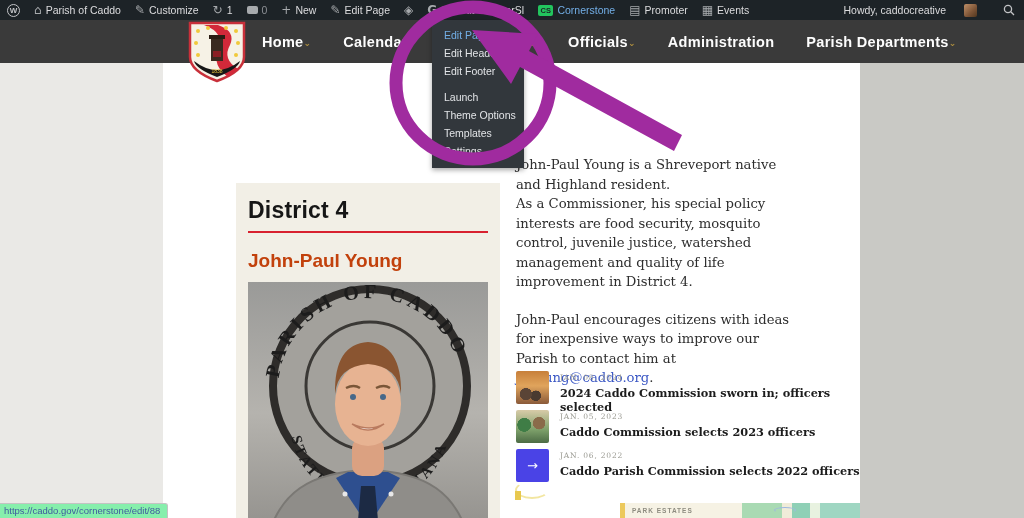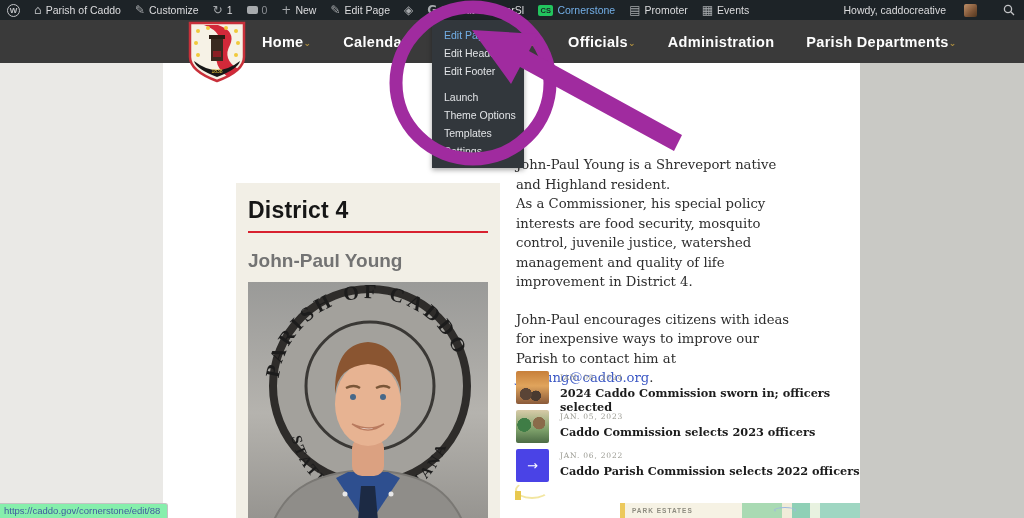--- a/index.html
+++ b/index.html
@@ -35,21 +35,21 @@
   .caret { color:#b3923f; font-size:9px; font-family:"DejaVu Sans", sans-serif; margin-top:2px; }
   
   .logo { position:absolute; left:186px; top:21px; z-index:6; }
   
   .right-gutter { position:absolute; top:63px; right:0; width:164px; height:455px; background:#c9c9c5; }
   .content { position:absolute; top:63px; left:163px; width:697px; height:455px; background:#ffffff; }
   
   .card { position:absolute; left:73px; top:92px; width:264px; height:271px; height:calc(455px - 92px); background:#f2efe6; padding:14px 12px 0 12px;margin-top:28px; }
   .district-title { font-size:23px; font-weight:800; color:#161616; letter-spacing:.2px; margin:0 0 7px 0; }
   .red-rule { height:2px; background:#d8212f; margin-bottom:17px; }
-  .comm-name { font-size:19px; font-weight:800; color:#737373; margin:0 0 10px 0; }
+  .comm-name { font-size:19px; font-weight:800; color:#c2410c; margin:0 0 10px 0; }
   .photo { width:240px; height:262px; overflow:hidden; position:relative; }
   
   .rcol { position:absolute; left:353px; top:92px; width:280px; font-family:"DejaVu Serif", serif; color:#2e2e2e; }
   .rcol p { margin:0; font-size:13.2px; line-height:19.5px; }
   .rcol .gap { height:18px; }
   .email-link { color:#3a57c5; cursor:pointer; }
   
   .news { position:absolute; left:353px; top:308px; width:345px; }
   .news-row { display:flex; align-items:flex-start; gap:11px; margin-bottom:6px; height:33px; cursor:pointer; }
   .thumb { width:33px; height:33px; border-radius:2px; flex:0 0 33px; }

